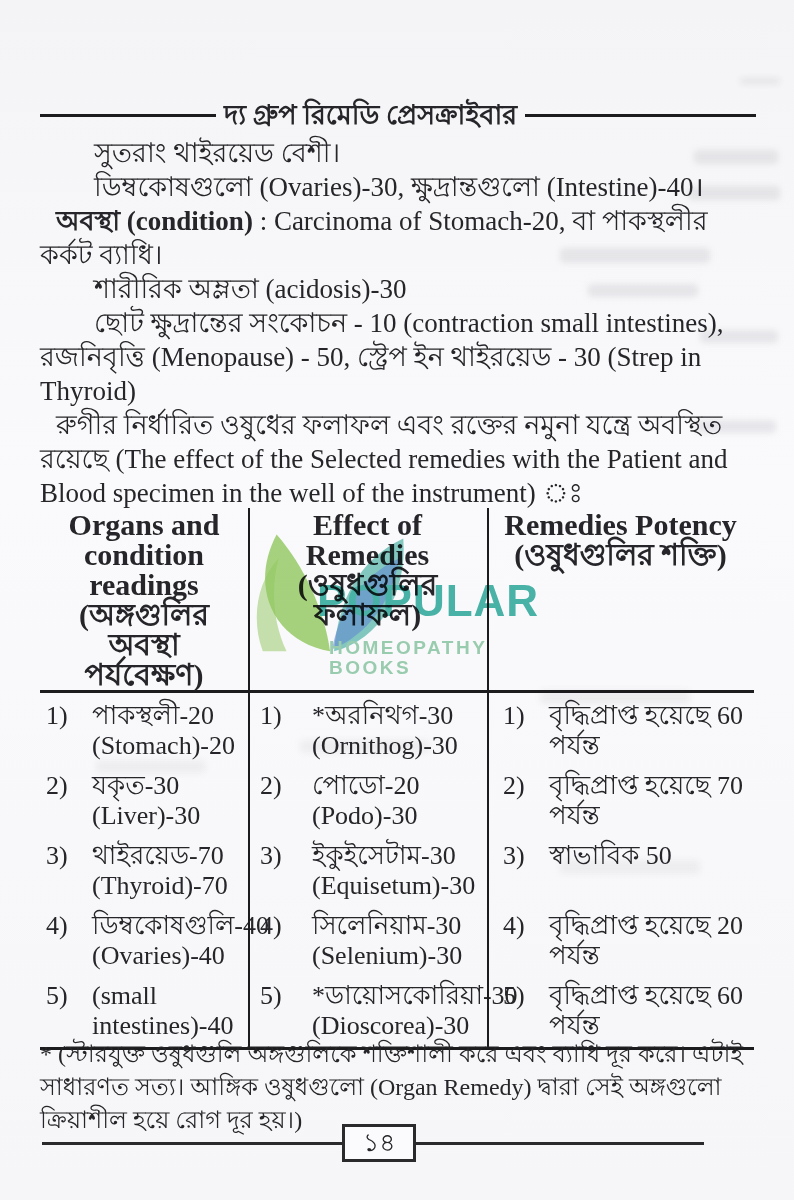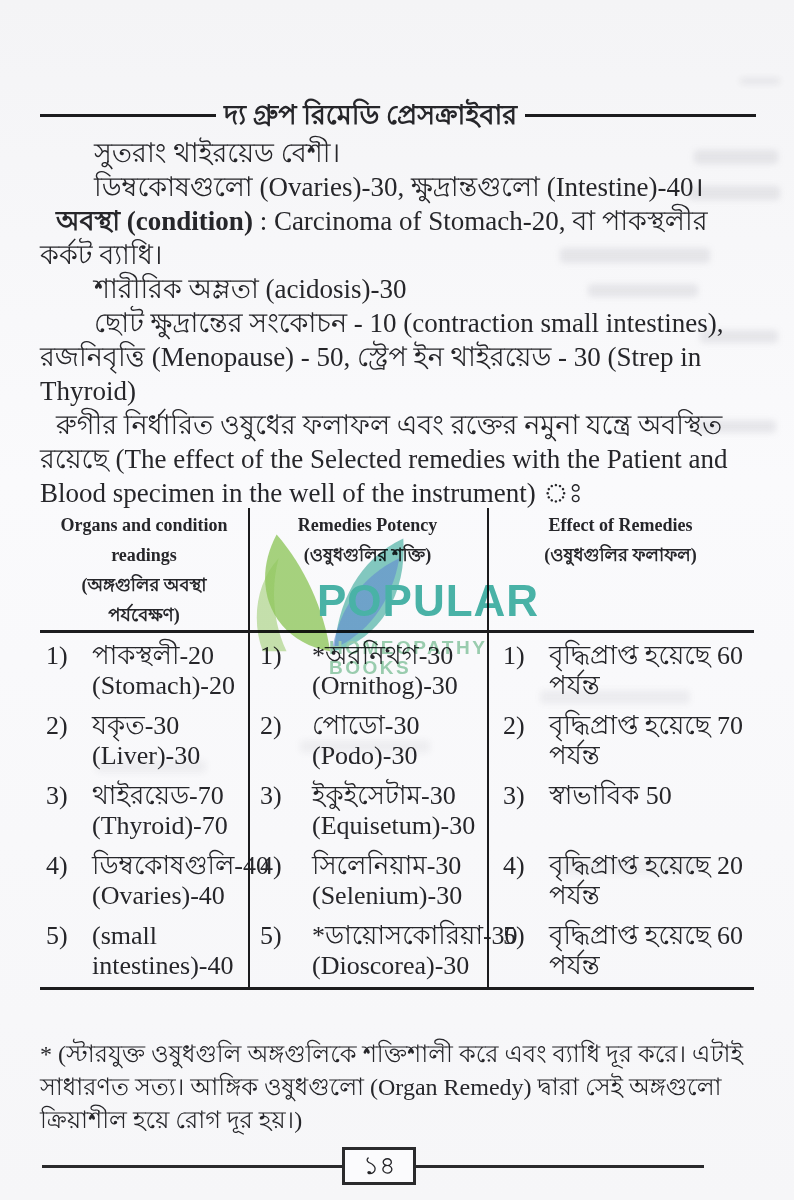--- a/index.html
+++ b/index.html
@@ -56,21 +56,21 @@
   .para{text-indent:54px;}
   .para.small-indent{text-indent:16px;}
   .b{font-weight:bold;}
 
   
   .doc-table{position:absolute;left:40px;top:508px;width:714px;}
   .vline{position:absolute;top:0;bottom:0;width:2px;background:var(--rule);}
   .vline1{left:208px;}
   .vline2{left:447px;}
   .thead{display:grid;grid-template-columns:208px 239px 267px;min-height:118px;}
-  .th{text-align:center;font-weight:bold;font-size:18px;line-height:30px;padding:2px 6px 0 6px;}
+  .th{text-align:center;font-weight:bold;font-size:30px;line-height:30px;padding:2px 6px 0 6px;}
   .hrule{height:3px;background:var(--rule);}
   .tbody{padding-top:8px;}
   .trow{display:grid;grid-template-columns:208px 239px 267px;margin-bottom:10px;}
   .trow.last{margin-bottom:0;}
   .td{display:flex;align-items:flex-start;font-size:26px;line-height:30px;padding-left:6px;}
   .td .no{flex:0 0 46px;}
   .td.c2{padding-left:12px;}
   .td.c2 .no{flex:0 0 52px;}
   .td.c3{padding-left:16px;}
   .td.c3 .no{flex:0 0 46px;}
@@ -79,21 +79,21 @@
 
   
   .footnote{
     position:absolute;left:40px;top:1038px;width:716px;
     font-size:24px;line-height:33px;
   }
 
   
   .pagefoot{
     position:absolute;left:42px;top:1124px;width:660px;
-    display:flex;align-items:center;margin-top:23px;
+    display:flex;align-items:center;
   }
   .pf-rule{height:3px;background:#2a2a2c;}
   .pf-rule.left{flex:0 0 300px;}
   .pf-rule.right{flex:0 0 288px;}
   .pagenum-box{
     flex:0 0 auto;border:3px solid #2a2a2c;background:#fbfbfd;
     padding:1px 18px;font-size:25px;line-height:30px;
   }
 
   
@@ -150,27 +150,27 @@
   <div class="doc-table">
     <div class="vline vline1"></div>
     <div class="vline vline2"></div>
 
     <div class="thead">
       <div class="th">
         <div>Organs and condition readings</div>
         <div class="th-sub">(অঙ্গগুলির অবস্থা পর্যবেক্ষণ)</div>
       </div>
       <div class="th">
+        <div>Effect of Remedies</div>
+        <div class="th-sub">(ওষুধগুলির ফলাফল)</div>
+      </div>
+      <div class="th">
         <div>Remedies Potency</div>
         <div class="th-sub">(ওষুধগুলির শক্তি)</div>
       </div>
-      <div class="th">
-        <div>Effect of Remedies</div>
-        <div class="th-sub">(ওষুধগুলির ফলাফল)</div>
-      </div>
     </div>
 
     <div class="hrule"></div>
 
     <div class="tbody">
 
       <div class="trow">
         <div class="td c1">
             <span class="no">1)</span>
             <span class="cell-lines">
@@ -198,21 +198,21 @@
         <div class="td c1">
             <span class="no">2)</span>
             <span class="cell-lines">
               <span>যকৃত-30</span>
               <span>(Liver)-30</span>
             </span>
           </div>
         <div class="td c2">
             <span class="no">2)</span>
             <span class="cell-lines">
-              <span>পোডো-30</span>
+              <span>পোডো-20</span>
               <span>(Podo)-30</span>
             </span>
           </div>
         <div class="td c3">
             <span class="no">2)</span>
             <span class="cell-lines">
               <span>বৃদ্ধিপ্রাপ্ত হয়েছে 70</span>
               <span>পর্যন্ত</span>
             </span>
           </div>

